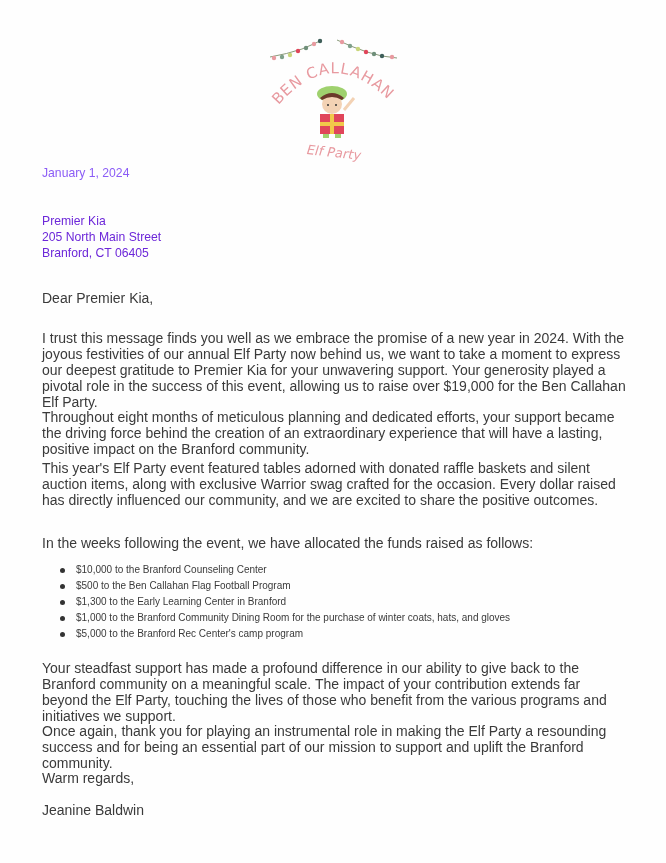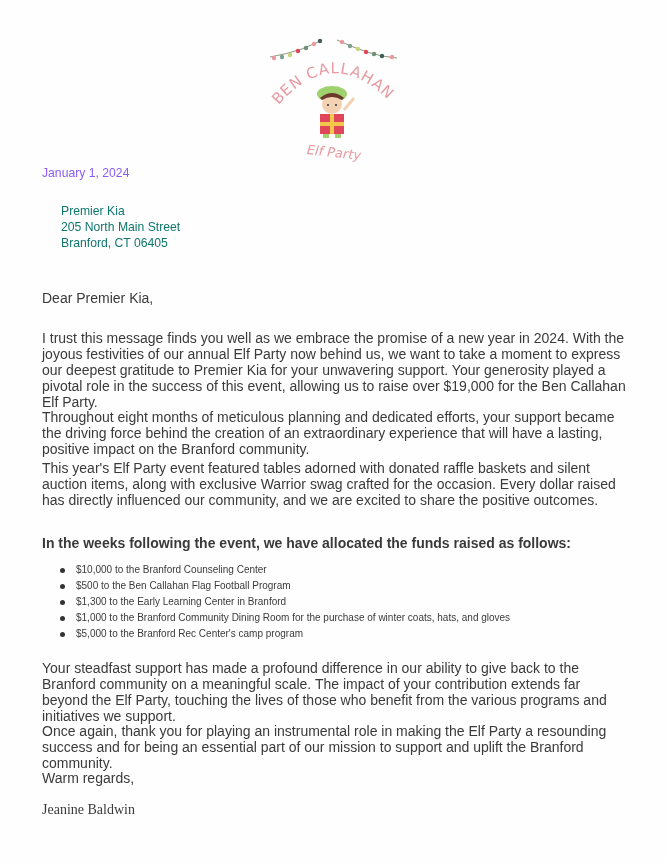--- a/index.html
+++ b/index.html
@@ -6,38 +6,38 @@
   body { width: 666px; height: 863px; position: relative; overflow: hidden;
          font-family: "Liberation Sans", sans-serif; color: #2e2e2e; }
   .page { position: absolute; left: 0; top: 0; width: 666px; height: 863px; background: #fefefe; }
 
   
   .logo { position: absolute; left: 262px; top: 32px; width: 140px; height: 135px; }
   .logo svg { width: 140px; height: 135px; display: block; }
 
   .text { position: absolute; left: 42px; font-size: 12.2px; line-height: 16px; }
   .date { top: 165px; color: #8b5cf6; }
-  .addr { top: 203px; color: #0f766e; margin-left: 19px; }
+  .addr { top: 213px; color: #6d28d9; }
   .addr div { height: 16px; }
 
   .body-p { position: absolute; left: 42px; width: 585px; font-size: 14px; line-height: 16px;
             color: #3a3a3a; }
   .salutation { top: 290px; }
   .p1 { top: 330px; }
   .p2 { top: 409px; }
   .p3 { top: 460px; }
-  .p4 { top: 535px; font-weight: bold; }
+  .p4 { top: 535px; }
   .bullets { position: absolute; left: 60px; top: 562px; margin: 0; padding: 0; list-style: none;
              font-size: 10px; line-height: 16px; color: #3a3a3a; }
   .bullets li { position: relative; padding-left: 16px; height: 16px; white-space: nowrap; }
   .bullets li .dot { position: absolute; left: 0; top: 6px; width: 5px; height: 5px; border-radius: 50%; background: #333; }
   .p5 { top: 660px; }
   .p6 { top: 723px; }
   .closing { top: 770px; }
-  .sig-name { top: 802px; font-family: Liberation Serif, serif; }
+  .sig-name { top: 802px; }
   .sig-title { top: 817px; }
 </style>
 </head>
 <body>
 
 <div class="page">
 
   <div class="logo">
     <svg viewBox="0 0 140 135">
 

